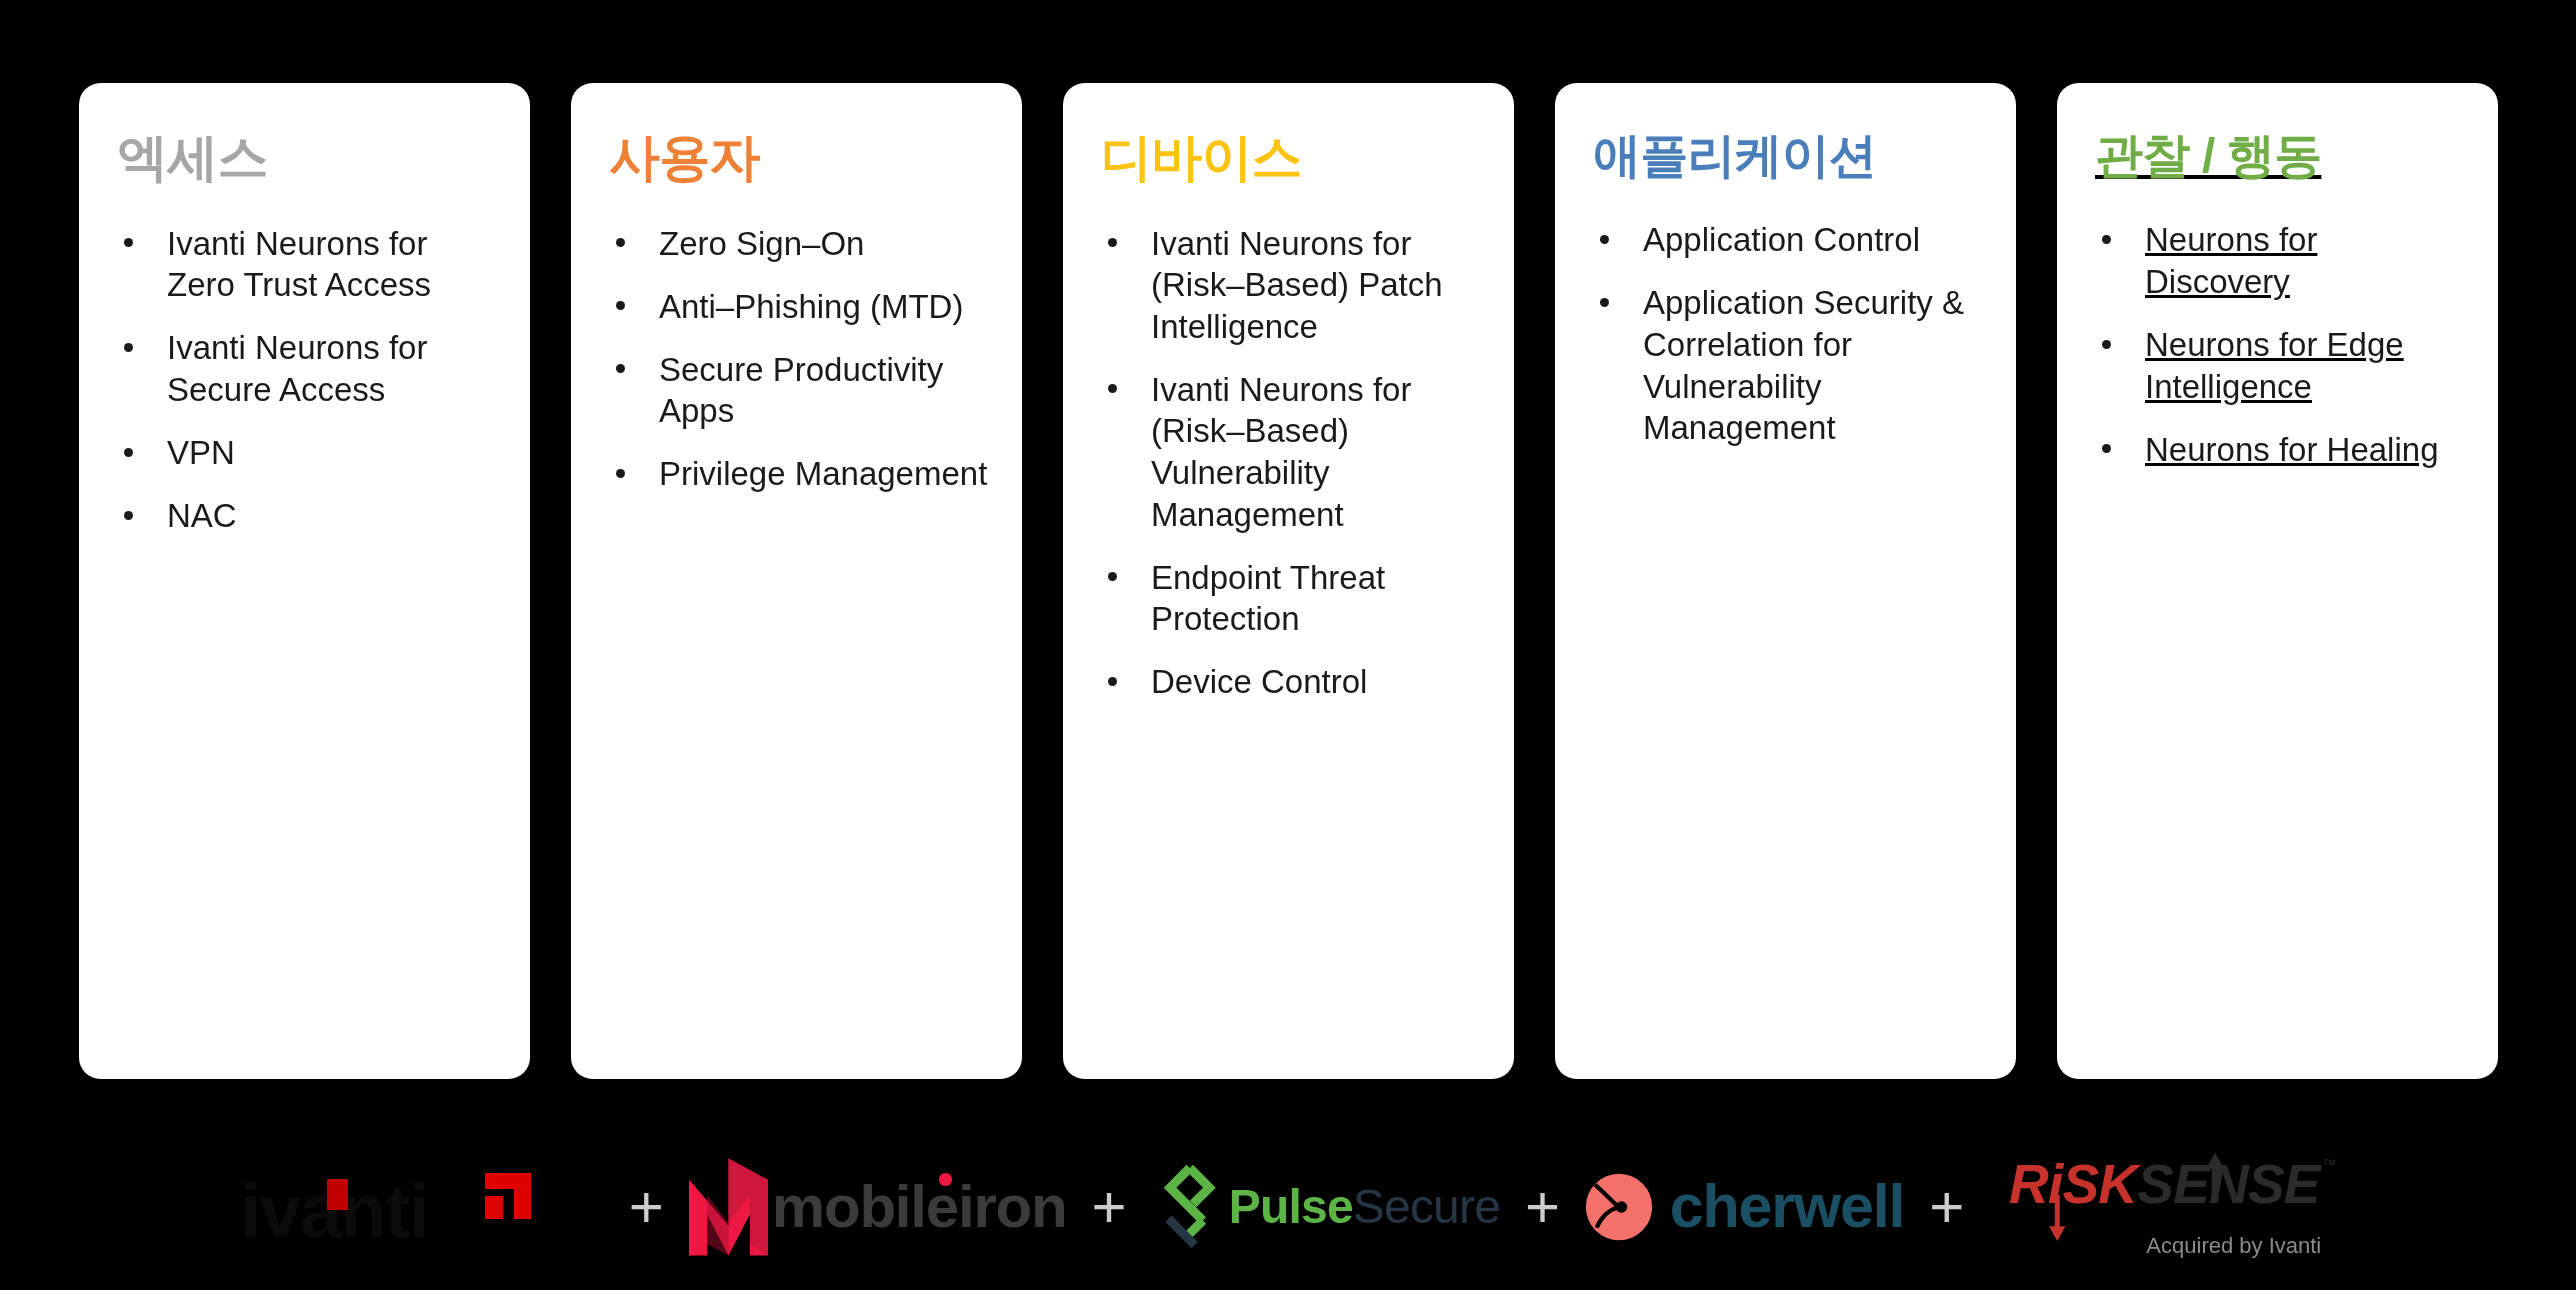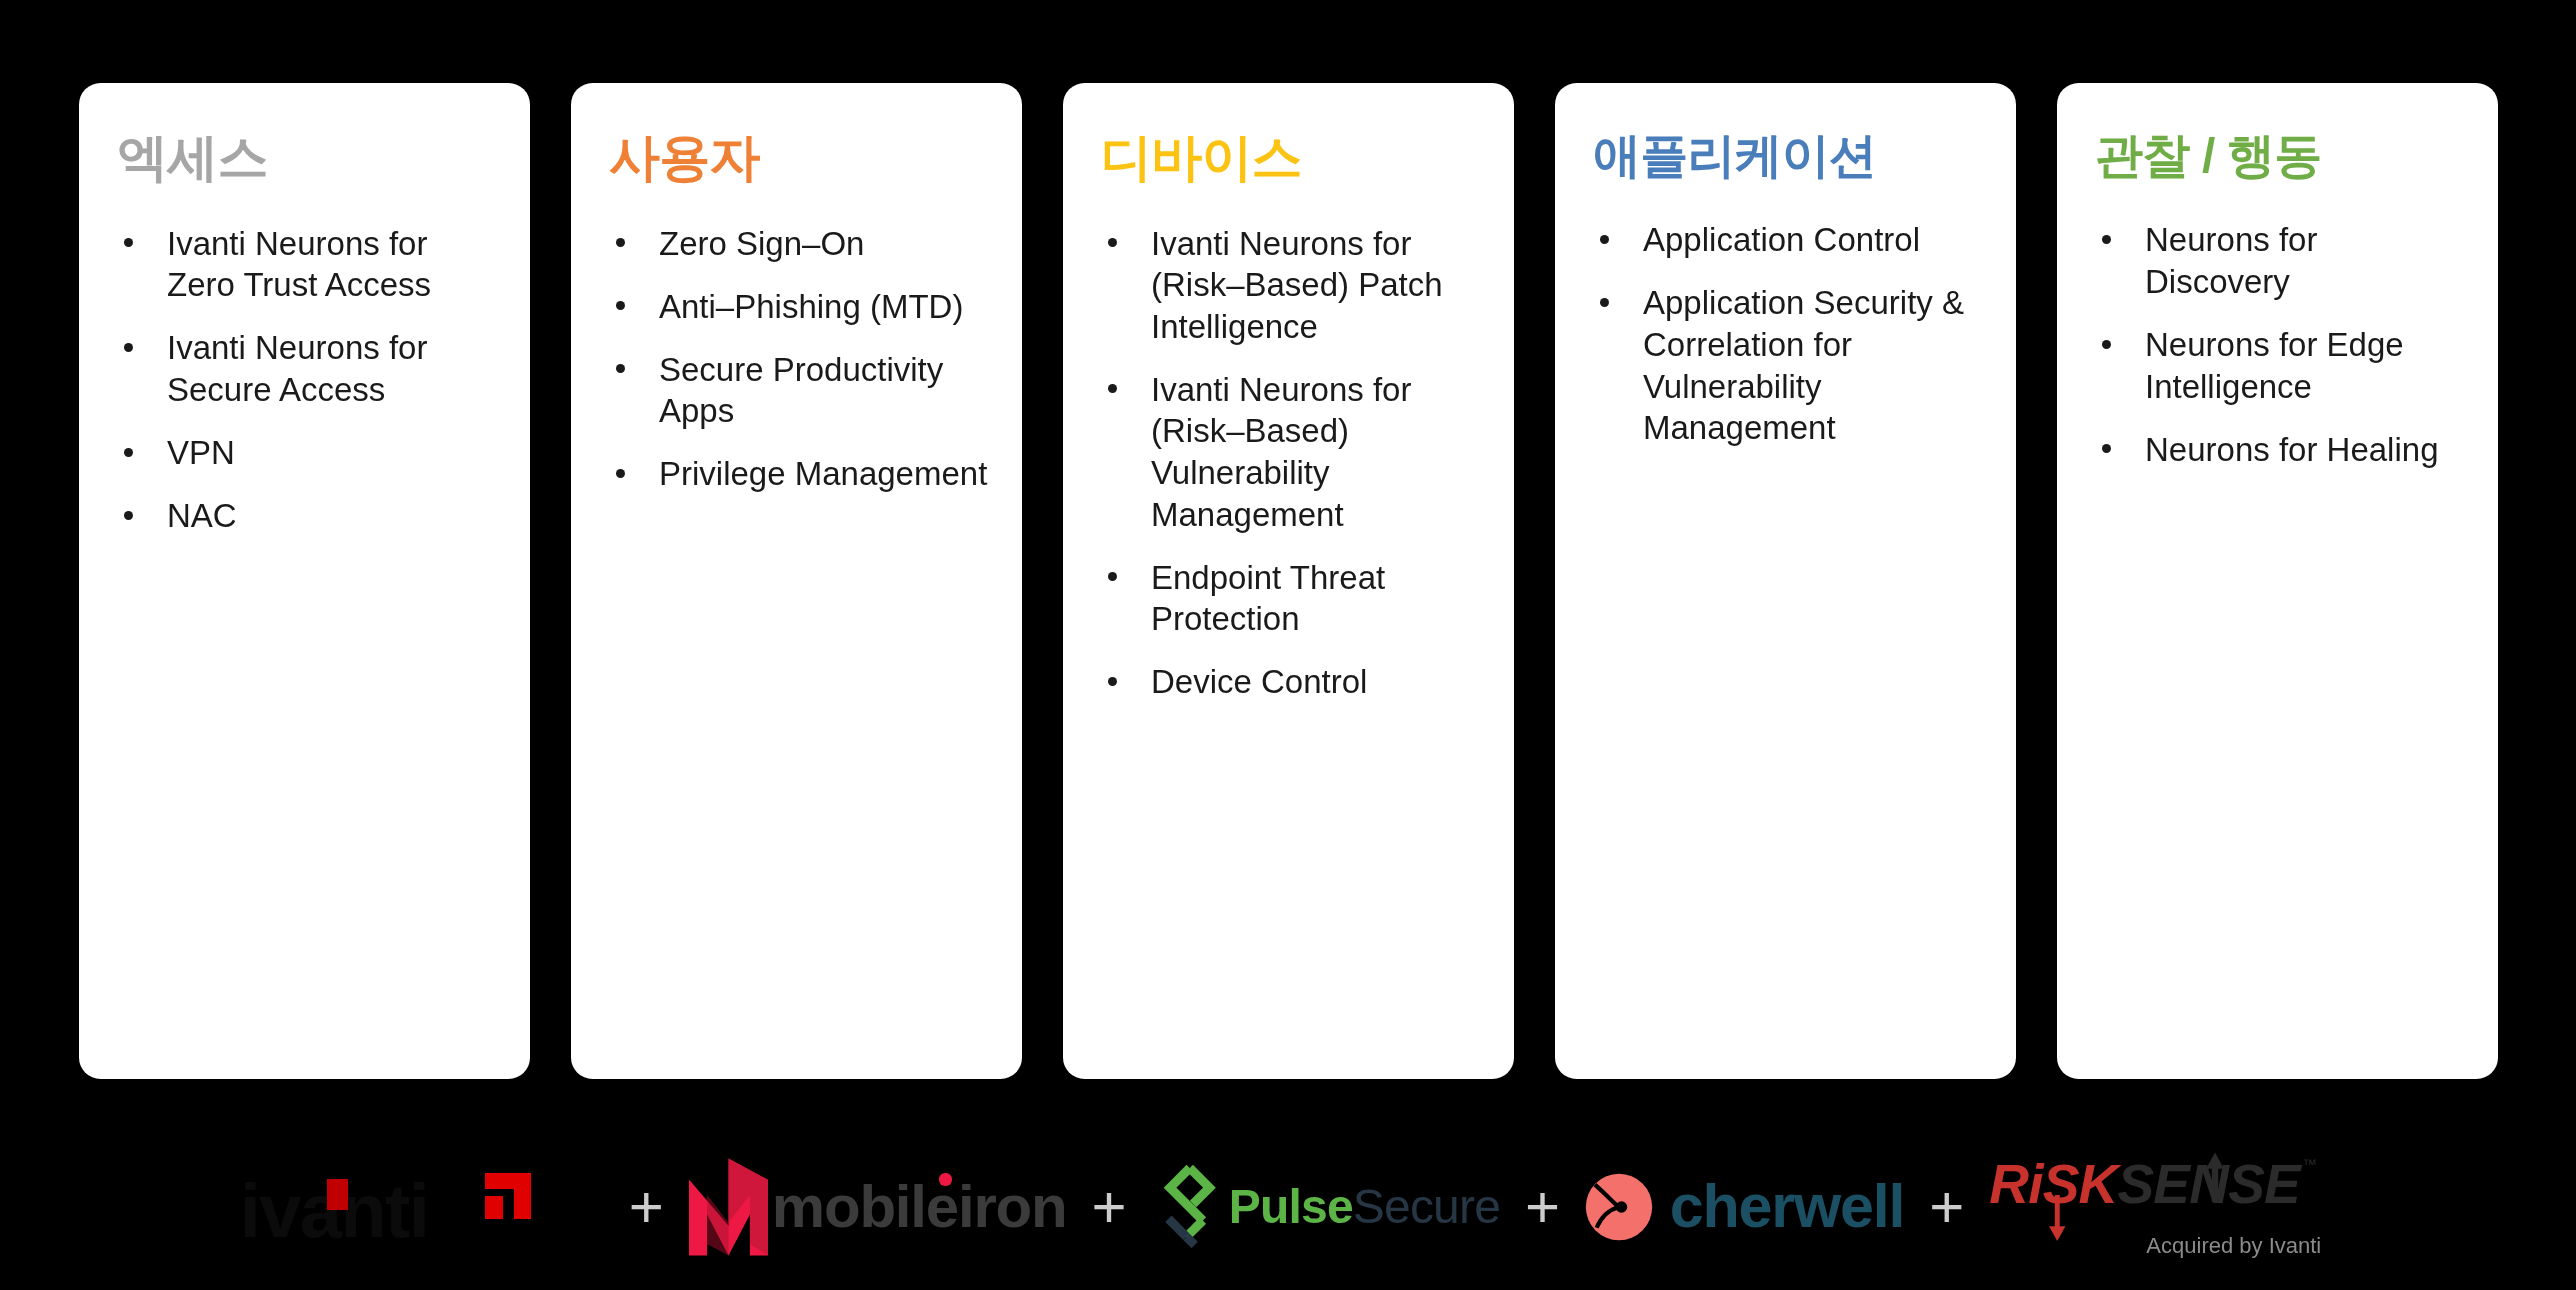--- a/index.html
+++ b/index.html
@@ -31,21 +31,21 @@
     border-radius: 21.5px;
     height: 996px;
     padding: 48px 31px 25px 38px;
     overflow: hidden;
     flex: 0 0 auto;
   }
   .card.c1 { width: 451px; }
   .card.c2 { width: 451px; }
   .card.c3 { width: 451px; }
   .card.c4 { width: 461px; }
-  .card.c5 { width: 441px; }
+  .card.c5 { width: 441px; text-decoration: underline; }
 
   .card-title {
     font-size: 51px;
     font-weight: 700;
     line-height: 1.05;
     letter-spacing: -0.8px;
     margin-bottom: 38px;
     white-space: nowrap;
   }
   .card.c1 .card-title { color: #ef8136; }
@@ -158,21 +158,21 @@
   
   .cw-logo { display:flex; align-items:center; gap: 16.5px; }
   .cw-mark { width: 68px; height: 68px; }
   .cw-word {
     font-size: 61px; font-weight: 700; color: #1b4f63;
     letter-spacing: -1.2px; line-height: 1;
   }
 
   
   .rs-logo { position: relative; width: 347px; height: 99px; }
-  .rs-top { display:flex; align-items:flex-end; line-height:1; }
+  .rs-top { display:flex; align-items:flex-end; line-height:1;justify-content:flex-end; }
   .rs-risk { font-size: 55px; font-weight: 800; color: #c8322c; letter-spacing: -0.8px; font-style: italic; }
   .rs-sense { font-size: 55px; font-weight: 800; color: #2b2b2b; letter-spacing: -0.8px; font-style: italic; }
   .rs-tm { font-size: 14px; color:#2b2b2b; margin-left:2.5px; align-self:flex-start; }
   .rs-sub {
     position:absolute; right: 15px; bottom: -3.3px;
     font-size: 22px; color: #8b8b8b; font-weight: 400; letter-spacing: 0px;
   }
   .rs-arrow-down {
     position:absolute; left: 60px; top: 38px; width: 16.5px; height: 46px;
   }

